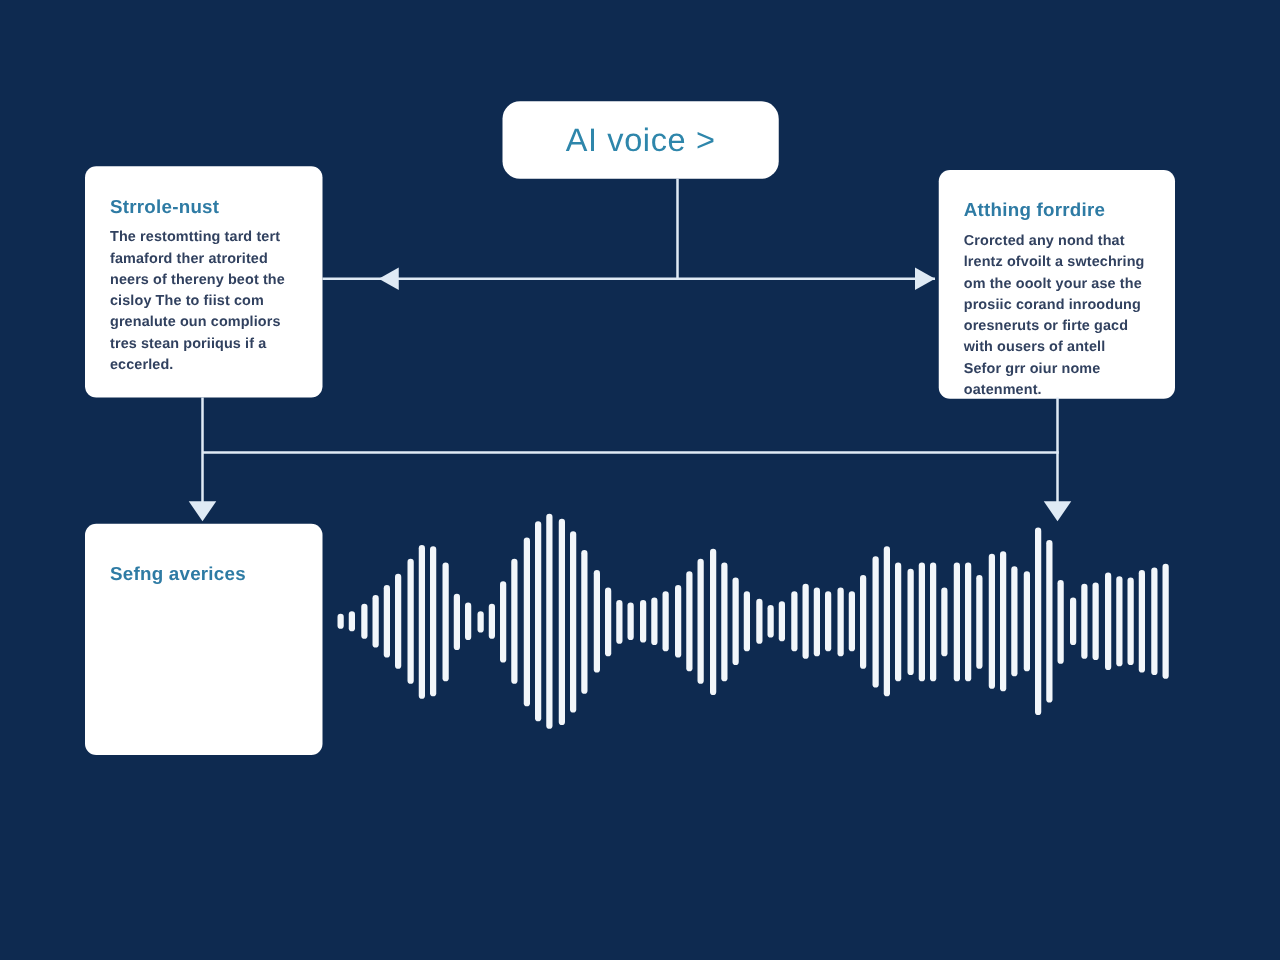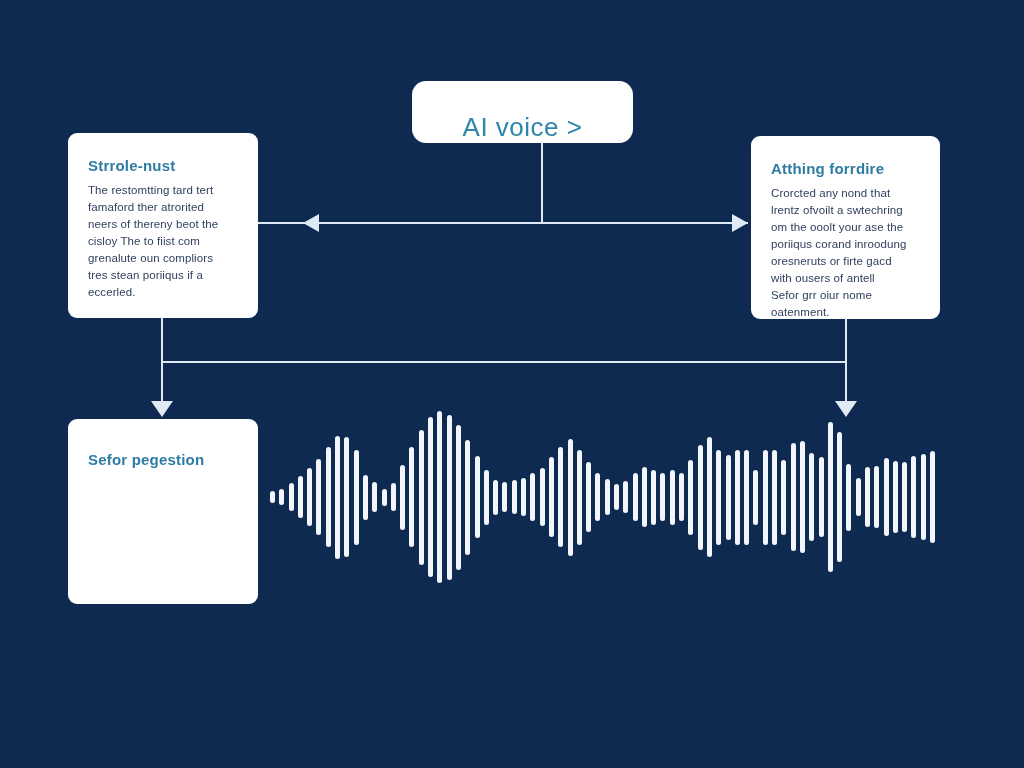--- a/index.html
+++ b/index.html
@@ -11,43 +11,43 @@
     --conn:#dfeaf5;
     --wave:#f2f6fa;
   }
   *{margin:0;padding:0;box-sizing:border-box;}
   html,body{width:1024px;height:768px;overflow:hidden;}
   body{background:var(--bg);font-family:"Liberation Sans",sans-serif;}
   .stage{position:relative;width:1024px;height:768px;background:var(--bg);}
 
   
   .node-top{
-    position:absolute;left:412px;top:81px;width:221px;height:62px;
+    position:absolute;left:402px;top:81px;width:221px;height:62px;
     background:var(--card);border-radius:14px;
-    display:flex;align-items:flex-end;justify-content:center;
+    display:flex;align-items:center;justify-content:center;
   }
   .node-top span{
     color:var(--accent);font-size:26px;font-weight:500;letter-spacing:.5px;
   }
 
   
   .card{
     position:absolute;background:var(--card);border-radius:9px;
     padding:24px 20px 18px 20px;
   }
   .card-left{left:68px;top:133px;width:190px;height:185px;}
   .card-right{left:751px;top:136px;width:189px;height:183px;}
   .card-bottom{left:68px;top:419px;width:190px;height:185px;padding-top:32px;}
   .card h3{
     color:var(--heading);font-size:15px;font-weight:600;
     letter-spacing:.2px;margin-bottom:8px;
   }
   .card p{
     color:var(--body);font-size:11.5px;line-height:1.48;
-    letter-spacing:.1px;white-space:pre-line;
+    letter-spacing:.1px;white-space:pre-line;font-weight:bold;
   }
 
   
   .line{position:absolute;background:var(--conn);}
   .v-top{left:541px;top:143px;width:2px;height:81px;}
   .h-1{left:258px;top:222px;width:490px;height:2px;}
   .v-left{left:161px;top:318px;width:2px;height:85px;}
   .v-right{left:845px;top:318px;width:2px;height:85px;}
   .h-2{left:162px;top:361px;width:685px;height:2px;}
 
@@ -90,35 +90,35 @@
 grenalute oun compliors
 tres stean poriiqus if a
 eccerled.</p>
   </div>
 
   <div class="card card-right">
     <h3>Atthing forrdire</h3>
     <p>Crorcted any nond that
 lrentz ofvoilt a swtechring
 om the ooolt your ase the
-poriiqus corand inroodung
+prosiic corand inroodung
 oresneruts or firte gacd
 with ousers of antell
 Sefor grr oiur nome
 oatenment.</p>
   </div>
 
   <div class="line v-left"></div>
   <div class="line v-right"></div>
   <div class="line h-2"></div>
   <div class="arr arr-down-l"></div>
   <div class="arr arr-down-r"></div>
 
   <div class="card card-bottom">
-    <h3>Sefor pegestion</h3>
+    <h3>Sefng averices</h3>
   </div>
 
   <div class="waveform">
       <div class="wbar" style="height: 12px;"></div>
       <div class="wbar" style="height: 16px;"></div>
       <div class="wbar" style="height: 28px;"></div>
       <div class="wbar" style="height: 42px;"></div>
       <div class="wbar" style="height: 58px;"></div>
       <div class="wbar" style="height: 76px;"></div>
       <div class="wbar" style="height: 100px;"></div>

